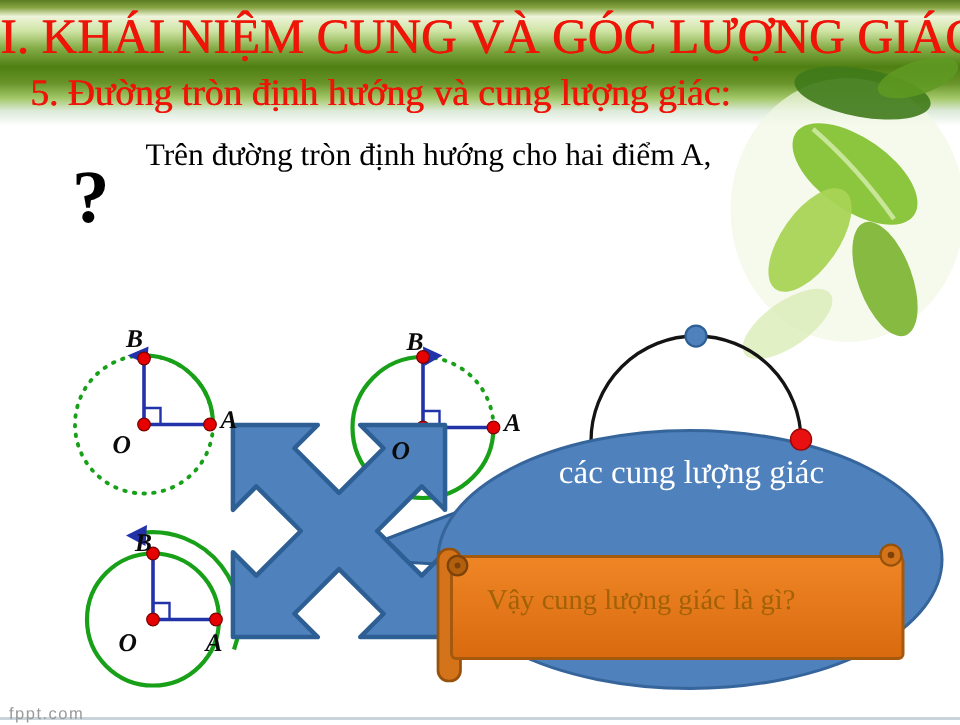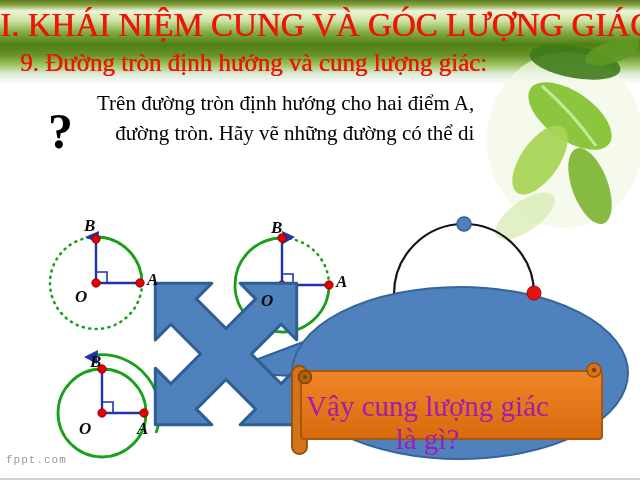--- a/index.html
+++ b/index.html
@@ -13,23 +13,23 @@
   .subtitle{position:absolute;top:49px;left:20px;font-size:25px;color:#ee1408;
     white-space:nowrap;text-shadow:0.5px 0 currentColor;}
   .qmark{position:absolute;left:48px;top:102px;font-size:50px;font-weight:bold;color:#000;}
   .qtext{position:absolute;left:97px;top:88px;font-size:21px;color:#000;line-height:30px;text-align:right;}
   .qtext div{white-space:nowrap;}
   .overlay{position:absolute;top:0;left:0;}
   .pt-label{position:absolute;font-style:italic;font-weight:bold;font-size:17px;color:#0a0a0a;z-index:5;}
   .bubble-text{position:absolute;left:330px;top:300px;width:262px;text-align:center;
     color:#ffffff;font-size:22px;line-height:30px;z-index:6;}
   .scroll-text{position:absolute;left:302px;top:390px;width:251px;text-align:center;
-    color:#a21caf;font-size:29px;z-index:8;}
-  .watermark{position:absolute;left:6px;top:454px;font-size:11px;color:#9a9a9a;
-    font-family:Liberation Mono, monospace;letter-spacing:1px;z-index:9;}
+    color:#a16207;font-size:19px;z-index:8;}
+  .watermark{position:absolute;left:6px;top:470px;font-size:11px;color:#9a9a9a;
+    font-family:Liberation Sans, sans-serif;letter-spacing:1px;z-index:9;}
   .bottom-line{position:absolute;left:0;top:478px;width:640px;height:2px;background:#c9d3da;}
 </style>
 </head>
 <body>
 
 <div class="slide">
 
   <div class="banner"></div>
 
   <svg class="overlay" width="640" height="483" style="z-index:1">
@@ -37,26 +37,25 @@
     <ellipse cx="575" cy="62" rx="46" ry="16" fill="#3f7a1a" opacity="0.9" transform="rotate(10 575 62)"></ellipse>
     <ellipse cx="612" cy="52" rx="28" ry="11" fill="#5f9a22" opacity="0.85" transform="rotate(-18 612 52)"></ellipse>
     <ellipse cx="570" cy="116" rx="48" ry="24" fill="#8cc63e" transform="rotate(35 570 116)"></ellipse>
     <path d="M 542 86 Q 572 112 596 146" stroke="#c8e698" stroke-width="3" fill="none"></path>
     <ellipse cx="540" cy="160" rx="40" ry="19" fill="#a8d455" opacity="0.95" transform="rotate(-55 540 160)"></ellipse>
     <ellipse cx="590" cy="186" rx="40" ry="18" fill="#7ab32e" opacity="0.9" transform="rotate(70 590 186)"></ellipse>
     <ellipse cx="525" cy="216" rx="35" ry="15" fill="#d5e9ae" opacity="0.7" transform="rotate(-35 525 216)"></ellipse>
   </svg>
 
   <div class="title">I. KHÁI NIỆM CUNG VÀ GÓC LƯỢNG GIÁC</div>
-  <div class="subtitle">9. Đường tròn định hướng và cung lượng giác:</div>
+  <div class="subtitle">5. Đường tròn định hướng và cung lượng giác:</div>
 
   <div class="qmark">?</div>
   <div class="qtext">
     <div>Trên đường tròn định hướng cho hai điểm A,</div>
-    <div>đường tròn. Hãy vẽ những đường có thể di</div>
   </div>
 
   <svg class="overlay" width="640" height="483" style="z-index:2">
     <defs>
       <linearGradient id="gOrange" x1="0" y1="0" x2="0" y2="1">
         <stop offset="0" stop-color="#ef8626"></stop>
           <stop offset="1" stop-color="#d96a0e"></stop>
       </linearGradient>
       <linearGradient id="gTube" x1="0" y1="0" x2="1" y2="0">
         <stop offset="0" stop-color="#e8categorical"></stop>
@@ -126,18 +125,19 @@
 
   <span class="pt-label" style="left:271px;top:218px">B</span>
   <span class="pt-label" style="left:336px;top:272px">A</span>
   <span class="pt-label" style="left:261px;top:291px">O</span>
 
   <span class="pt-label" style="left:90px;top:352px">B</span>
   <span class="pt-label" style="left:137px;top:419px">A</span>
   <span class="pt-label" style="left:79px;top:419px">O</span>
 
   <div class="bubble-text">
+    <div>các cung lượng giác</div>
   </div>
   <div class="scroll-text">Vậy cung lượng giác là gì?</div>
 
   <div class="watermark">fppt.com</div>
   <div class="bottom-line"></div>
 </div>
 
 </body></html>

